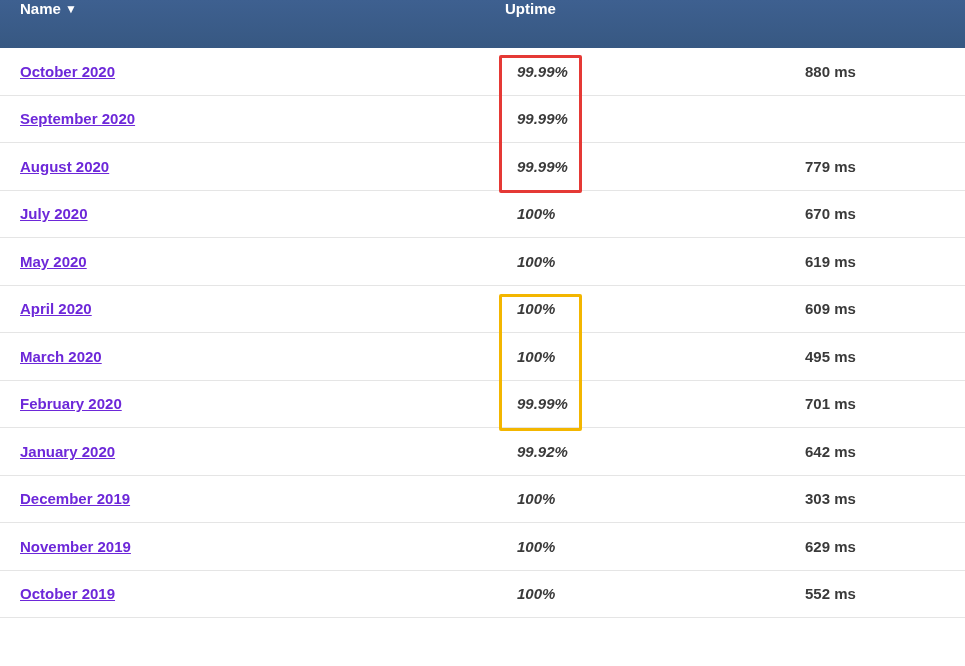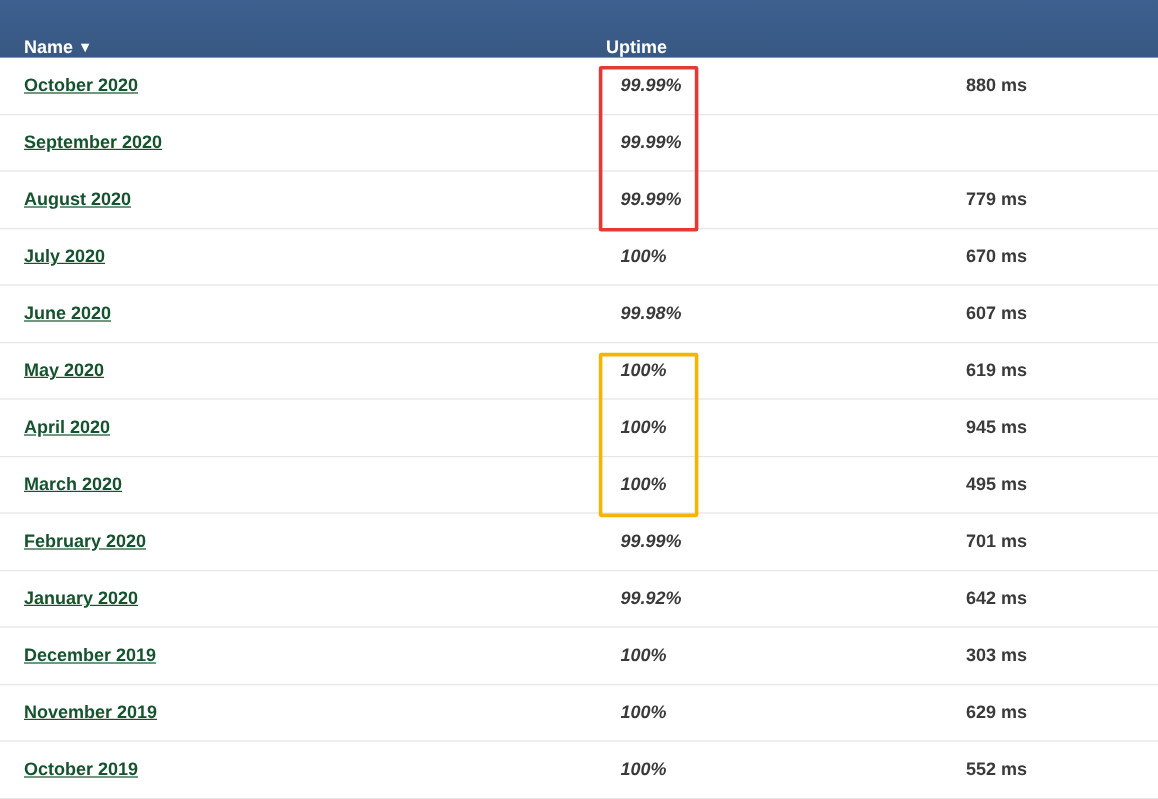--- a/index.html
+++ b/index.html
@@ -13,21 +13,21 @@
       width: 965px;
       height: 666px;
       position: relative;
     }
     .table-wrap {
       width: 965px;
       position: relative;
     }
     .thead {
       display: flex;
-      align-items: flex-end;
+      align-items: flex-start;
       background: #3b5d8a;
       background: linear-gradient(#3e6090, #375882);
       color: #fff;
       height: 48px;
       font-weight: 700;
       font-size: 15px;
     }
     .col-name {
       flex: 0 0 505px;
       padding-left: 20px;
@@ -48,21 +48,21 @@
     .row {
       display: flex;
       align-items: center;
       height: 47.5px;
       border-bottom: 1px solid #e5e5e5;
       color: #3a3a3a;
       font-size: 15px;
       font-weight: 700;
     }
     .row .col-name a {
-      color: #14532d;
+      color: #6d28d9;
       text-decoration: underline;
       font-weight: 700;
     }
     .row .col-uptime {
       padding-left: 12px;
       font-style: italic;
     }
     .row .col-response {
       padding-left: 50px;
     }
@@ -116,33 +116,28 @@
         <div class="col-name"><a href="#">August 2020</a></div>
         <div class="col-uptime">99.99%</div>
         <div class="col-response">779 ms</div>
       </div>
       <div class="row">
         <div class="col-name"><a href="#">July 2020</a></div>
         <div class="col-uptime">100%</div>
         <div class="col-response">670 ms</div>
       </div>
       <div class="row">
-        <div class="col-name"><a href="#">June 2020</a></div>
-        <div class="col-uptime">99.98%</div>
-        <div class="col-response">607 ms</div>
-      </div>
-      <div class="row">
         <div class="col-name"><a href="#">May 2020</a></div>
         <div class="col-uptime">100%</div>
         <div class="col-response">619 ms</div>
       </div>
       <div class="row">
         <div class="col-name"><a href="#">April 2020</a></div>
         <div class="col-uptime">100%</div>
-        <div class="col-response">945 ms</div>
+        <div class="col-response">609 ms</div>
       </div>
       <div class="row">
         <div class="col-name"><a href="#">March 2020</a></div>
         <div class="col-uptime">100%</div>
         <div class="col-response">495 ms</div>
       </div>
       <div class="row">
         <div class="col-name"><a href="#">February 2020</a></div>
         <div class="col-uptime">99.99%</div>
         <div class="col-response">701 ms</div>

